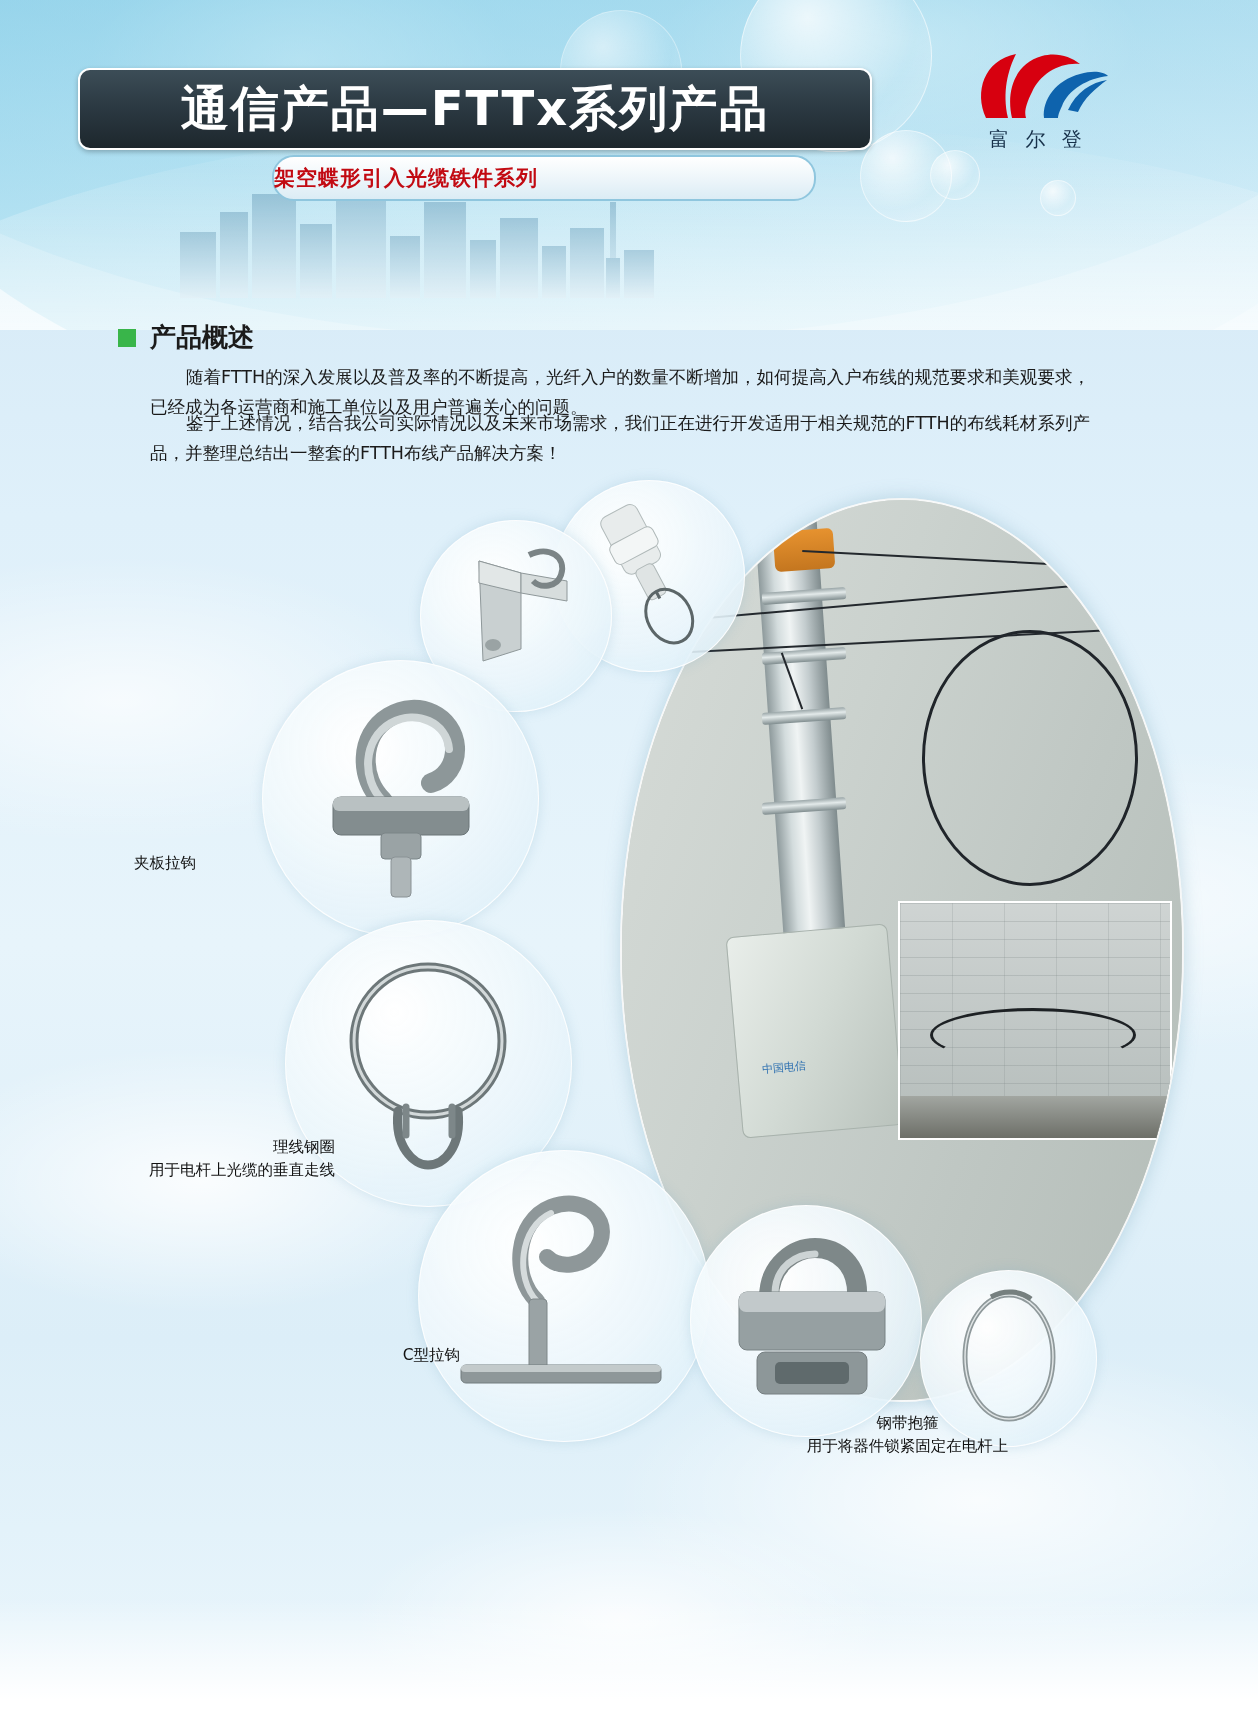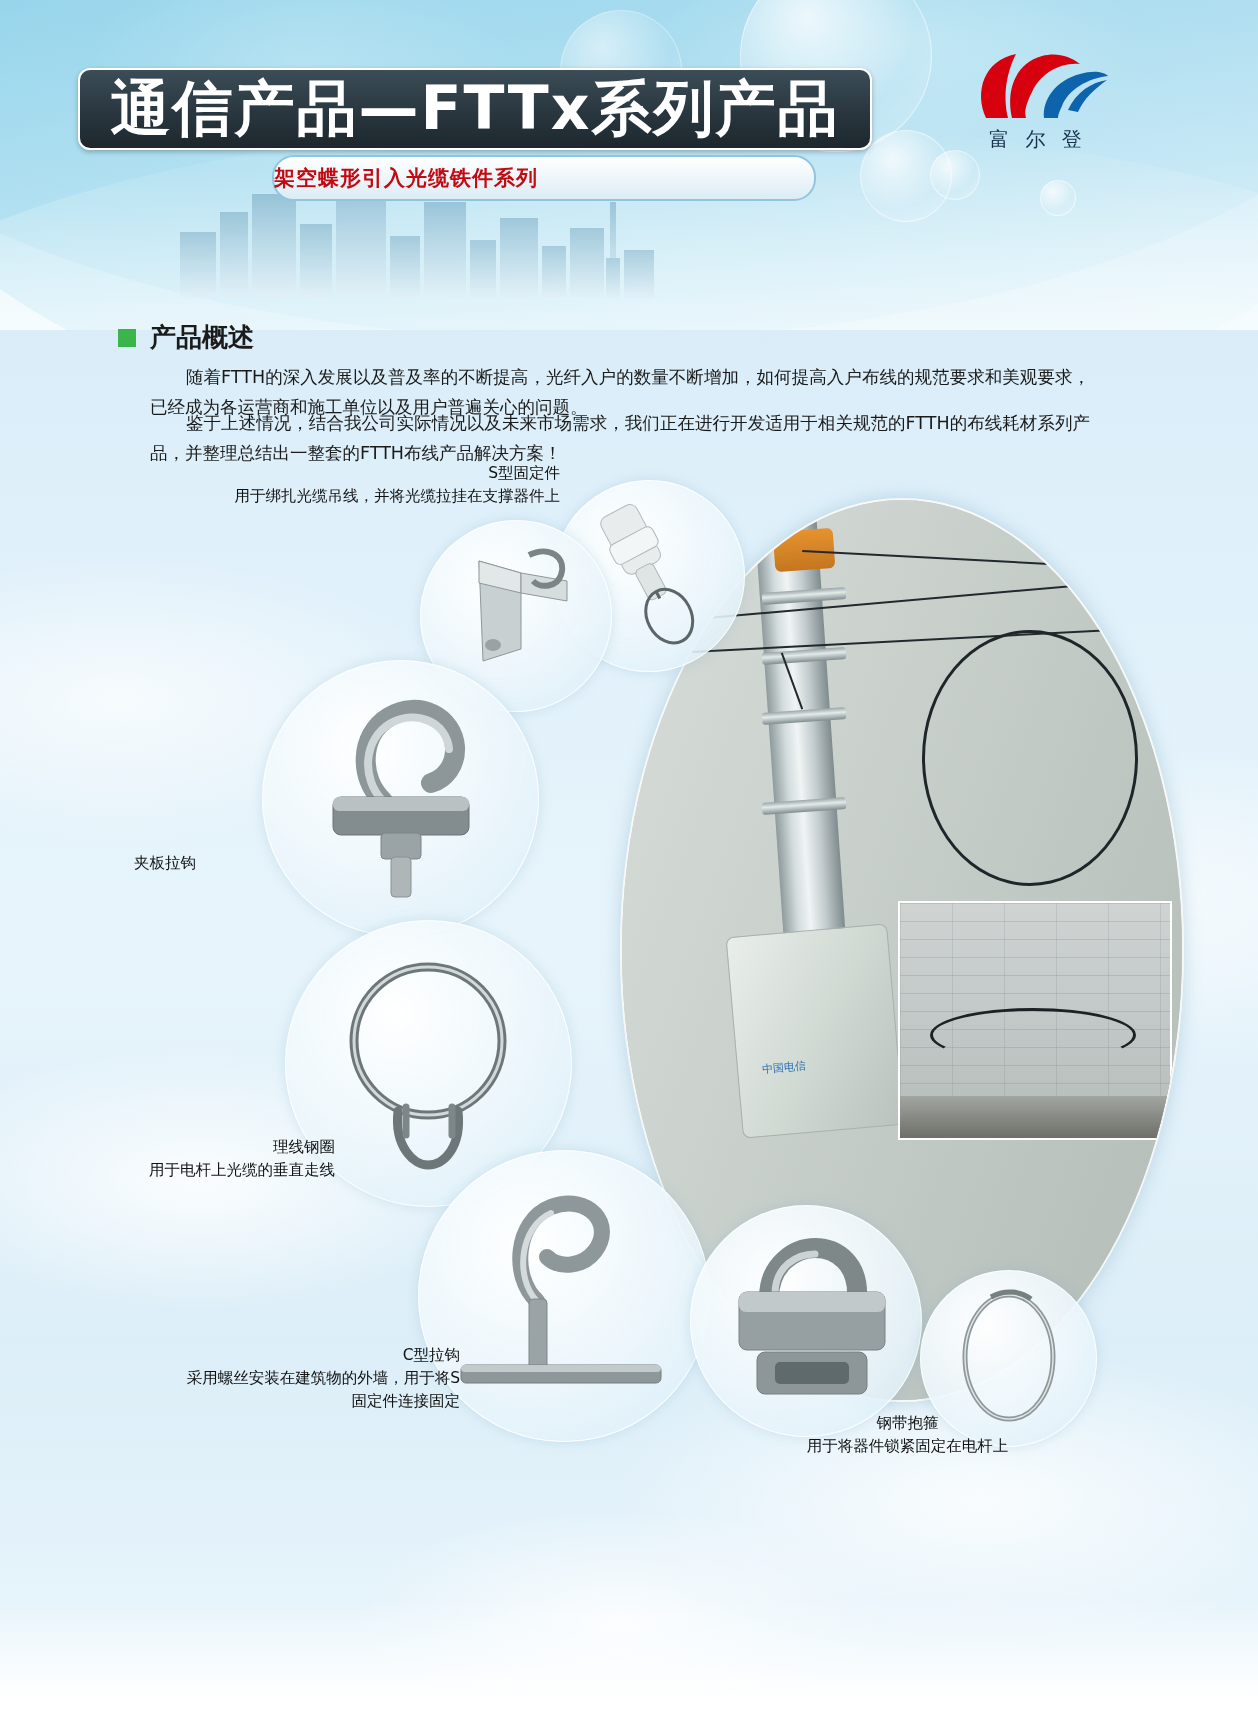--- a/index.html
+++ b/index.html
@@ -104,21 +104,21 @@
     border-radius: 12px;
     background: linear-gradient(180deg, #3c4d57 0%, #2c3a43 45%, #1d272d 100%);
     border: 2px solid #ffffff;
     box-shadow: 0 2px 5px rgba(0,0,0,0.25);
     display: flex;
     align-items: center;
     justify-content: center;
   }
   .title-plate span {
     color: #ffffff;
-    font-size: 60px;
+    font-size: 48px;
     font-weight: bold;
     letter-spacing: 2px;
     font-family: "DejaVu Sans", sans-serif;
   }
   .subtitle-plate {
     position: absolute;
     left: 272px; top: 155px;
     width: 540px; height: 42px;
     border-radius: 22px;
     background: linear-gradient(180deg, #ffffff 0%, #eef6fa 50%, #dbecf5 100%);
@@ -415,24 +415,20 @@
     <svg width="190" height="190" viewBox="0 0 190 190">
       <g transform="rotate(-28 95 95)">
         <rect x="76" y="22" width="40" height="64" rx="8" fill="#e8ecec" stroke="#b2bbbb"></rect>
         <rect x="72" y="50" width="48" height="22" rx="6" fill="#f3f6f6" stroke="#aeb7b7"></rect>
         <rect x="84" y="84" width="20" height="34" rx="5" fill="#dfe4e4" stroke="#aeb7b7"></rect>
         <ellipse cx="94" cy="140" rx="22" ry="28" fill="none" stroke="#5c6668" stroke-width="3"></ellipse>
         <path d="M94 112 L94 120" stroke="#5c6668" stroke-width="3"></path>
       </g>
     </svg>
   </div>
-  <div class="cap cap-s">
-    <div class="name">S型固定件</div>
-    <div>用于绑扎光缆吊线，并将光缆拉挂在支撑器件上</div>
-  </div>
 
   <div class="prod pc-hoop">
     <svg width="190" height="190" viewBox="0 0 190 190">
       <path d="M58 40 L100 52 L100 128 L62 140 Z" fill="#c9d0d1" stroke="#8e9799"></path>
       <path d="M58 40 L100 52 L100 72 L58 62 Z" fill="#e2e7e7" stroke="#8e9799"></path>
       <path d="M100 52 L146 60 L146 80 L100 72 Z" fill="#d7dddd" stroke="#8e9799"></path>
       <path d="M108 34 C128 24 146 36 140 54 C136 66 120 68 112 60" fill="none" stroke="#7b8486" stroke-width="6"></path>
       <ellipse cx="72" cy="124" rx="8" ry="6" fill="#9aa3a4"></ellipse>
     </svg>
   </div>
@@ -469,21 +465,20 @@
     <svg width="290" height="290" viewBox="0 0 290 290">
       <path d="M118 150 C92 126 96 70 132 56 C170 42 196 74 176 100 C164 116 140 118 128 106" fill="none" stroke="#8e9799" stroke-width="16" stroke-linecap="round"></path>
       <path d="M118 150 C96 128 100 76 132 62" fill="none" stroke="#d5dbdc" stroke-width="6" stroke-linecap="round"></path>
       <rect x="110" y="148" width="18" height="70" rx="4" fill="#9aa3a5" stroke="#7e8789"></rect>
       <rect x="42" y="214" width="200" height="18" rx="5" fill="#8e9799" stroke="#737d7f"></rect>
       <rect x="42" y="214" width="200" height="7" rx="4" fill="#c3cacb"></rect>
     </svg>
   </div>
   <div class="cap cap-c">
     <div class="name">C型拉钩</div>
-    <div>采用螺丝安装在建筑物的外墙，用于将S固定件连接固定</div>
   </div>
 
   <div class="prod pc-tight">
     <svg width="230" height="230" viewBox="0 0 230 230">
       <path d="M78 92 C78 58 104 42 124 42 C146 42 168 58 166 92" fill="none" stroke="#7e8889" stroke-width="20" stroke-linecap="round"></path>
       <path d="M84 88 C84 60 106 48 124 48" fill="none" stroke="#ccd3d4" stroke-width="7" stroke-linecap="round"></path>
       <rect x="48" y="86" width="146" height="58" rx="8" fill="#96a0a2" stroke="#798385"></rect>
       <rect x="48" y="86" width="146" height="20" rx="7" fill="#c2c9cb"></rect>
       <rect x="66" y="146" width="110" height="42" rx="8" fill="#8d9799" stroke="#767f81"></rect>
       <rect x="84" y="156" width="74" height="22" rx="5" fill="#5f6a6c"></rect>

